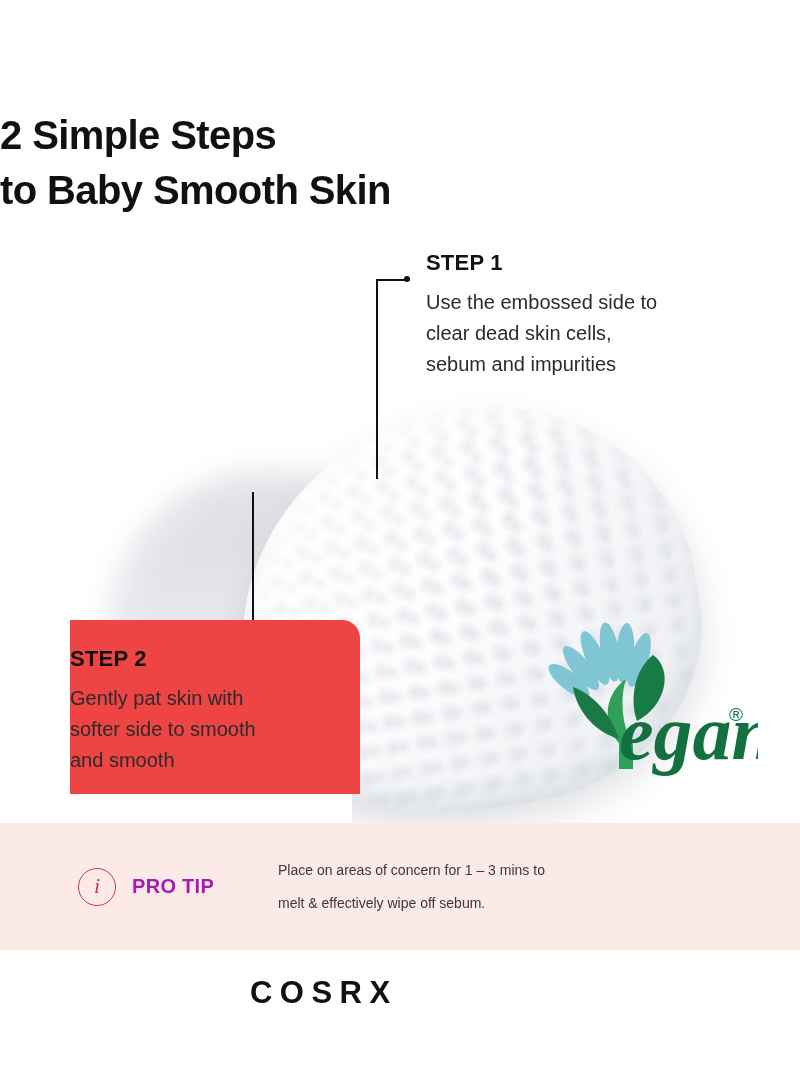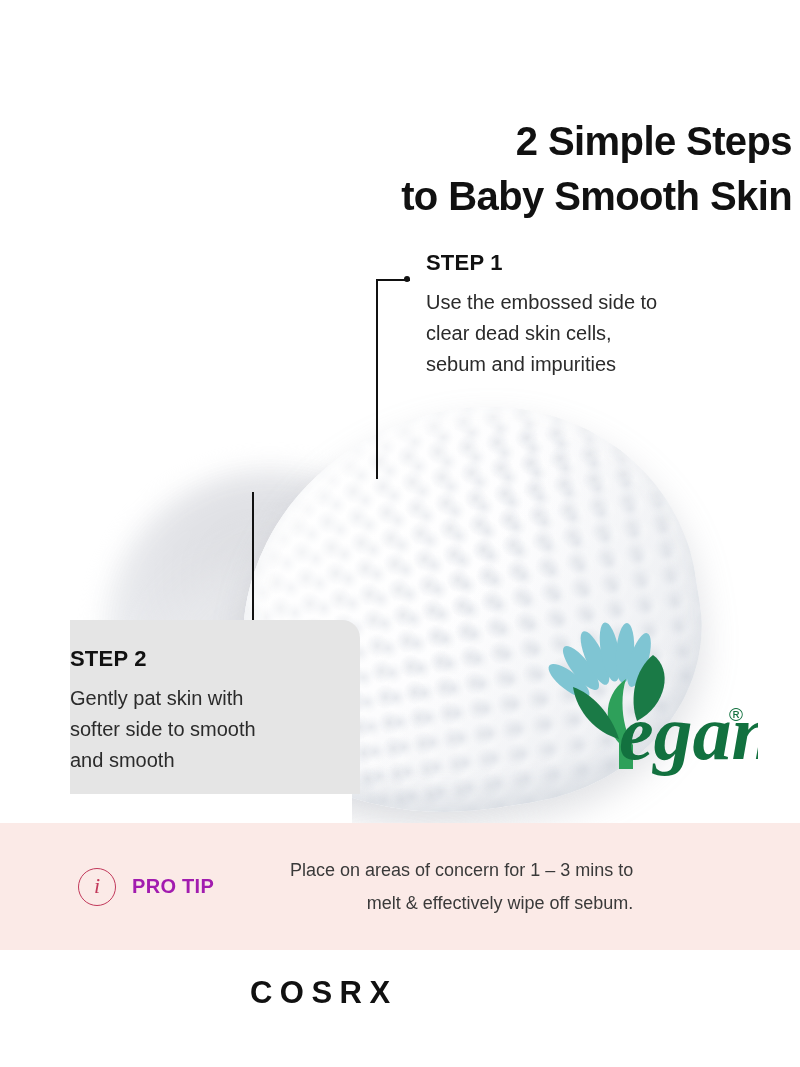--- a/index.html
+++ b/index.html
@@ -9,22 +9,22 @@
     background:#ffffff;
     font-family:"Liberation Sans", sans-serif;
     overflow:hidden;
     position:relative;
   }
 
   #page { position:relative; width:800px; height:1067px; background:#fff; }
 
   
   .title-block {
-    position:absolute; top:114px; left:0; width:792px;
-    text-align:right;
+    position:absolute; top:108px; left:0; width:792px;
+    text-align:left;
   }
   .title-line {
     font-family:"Liberation Sans", sans-serif;
     font-weight:bold;
     font-size:40px;
     line-height:55px;
     letter-spacing:-0.6px;
     color:#111111;
     white-space:nowrap;
   }
@@ -146,21 +146,21 @@
   .step-body {
     font-size:20px;
     line-height:31px;
     color:#2b2b2b;
     font-weight:normal;
   }
 
   #step1 { left:426px; top:250px; width:330px; }
   #step2 {
     left:70px; top:620px; width:290px;
-    background:#e5e5e5;
+    background:#ef4444;
     border-radius:0 18px 0 0;
     padding:26px 20px 18px 0;
   }
   #step2-plate {
     position:absolute;
     left:0px; top:620px;
     width:352px; height:205px;
     background:#ffffff;
     border-radius:0 20px 0 0;
   }
@@ -204,25 +204,24 @@
   }
   .protip-label {
     font-weight:bold;
     font-size:20px;
     letter-spacing:.3px;
     color:#a21caf;
     margin-left:16px;
     white-space:nowrap;
   }
   .protip-text {
-    font-size:18px;
+    font-size:14px;
     line-height:33px;
     color:#3a3a3a;
-    margin-left:12px;
-    text-align:right;
+    margin-left:0px;
   }
 
   
   .brand {
     position:absolute;
     left:0; top:975px;
     width:640px;
     text-align:center;
     font-size:31px;
     font-weight:bold;

